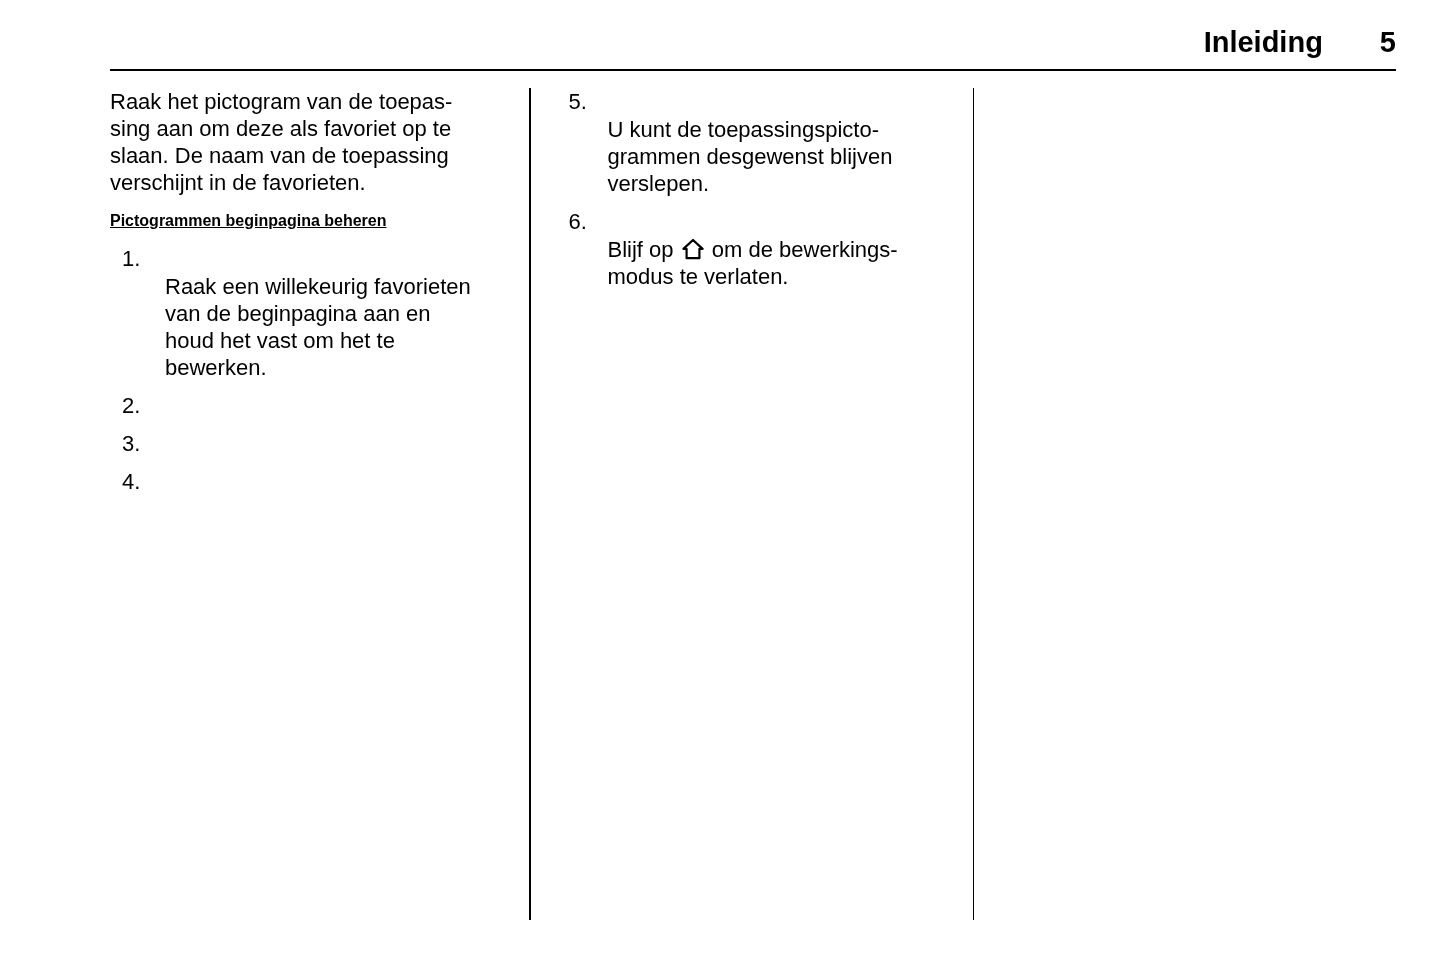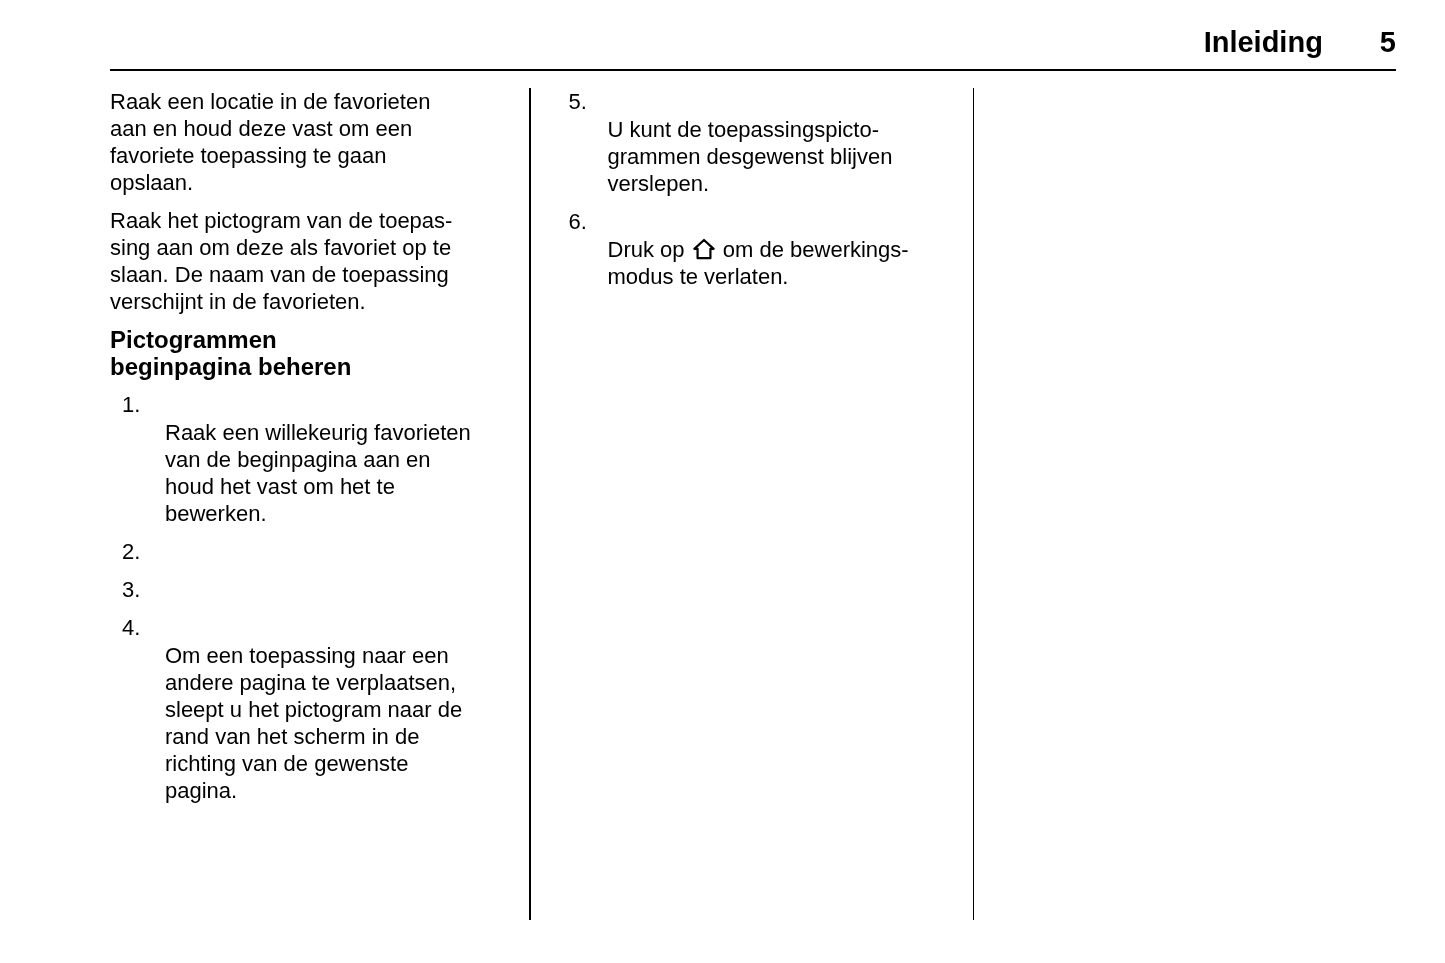--- a/index.html
+++ b/index.html
@@ -58,25 +58,26 @@
   }
 
   
   .para {
     font-size: 22px;
     line-height: 27px;
     max-width: 352px;
     margin-bottom: 11px;
   }
   .section-heading {
-    font-size: 24px;
+    font-size: 16px;
     line-height: 27px;
     font-weight: bold;
     max-width: 310px;
     margin: 0 0 11px 0;
+    text-decoration: underline;
   }
 
   .list-item {
     display: flex;
     font-size: 22px;
     line-height: 27px;
     margin-bottom: 11px;
   }
   .col-1 .list-item { padding-left: 12px; }
   .li-num { width: 43px; flex-shrink: 0; }
@@ -96,54 +97,52 @@
   <header class="page-header">
     <span class="header-title">Inleiding</span>
     <span class="header-page-number">5</span>
   </header>
 
   <div class="header-rule"></div>
 
   <div class="columns">
 
     <section class="column col-1">
-      <p class="para">Raak een locatie in de favorieten aan en houd deze vast om een favoriete toepassing te gaan opslaan.</p>
       <p class="para">Raak het pictogram van de toepas­sing aan om deze als favoriet op te slaan. De naam van de toepassing verschijnt in de favorieten.</p>
       <h2 class="section-heading">Pictogrammen beginpagina beheren</h2>
 
       <div class="list">
         <div class="list-item">
           <span class="li-num">1.</span>
           <span class="li-text">Raak een willekeurig favorieten van de beginpagina aan en houd het vast om het te bewerken.</span>
         </div>
         <div class="list-item">
           <span class="li-num">2.</span>
         </div>
         <div class="list-item">
           <span class="li-num">3.</span>
         </div>
         <div class="list-item">
           <span class="li-num">4.</span>
-          <span class="li-text">Om een toepassing naar een andere pagina te verplaatsen, sleept u het pictogram naar de rand van het scherm in de richting van de gewenste pagina.</span>
         </div>
       </div>
     </section>
 
     <div class="col-divider"></div>
 
     <section class="column col-2">
       <div class="list">
         <div class="list-item">
           <span class="li-num">5.</span>
           <span class="li-text">U kunt de toepassingspicto­grammen desgewenst blijven verslepen.</span>
         </div>
         <div class="list-item">
           <span class="li-num">6.</span>
           <span class="li-text">
-            <span>Druk op</span>
+            <span>Blijf op</span>
             <svg class="home-icon" width="22" height="22" viewBox="0 0 24 24" aria-hidden="true">
               <path d="M12 2.2 L22.5 11.8 L19 11.8 L19 22 L5 22 L5 11.8 L1.5 11.8 Z" fill="none" stroke="#000000" stroke-width="2.4" stroke-linejoin="round"></path>
             </svg>
             <span>om de bewerkings­modus te verlaten.</span>
           </span>
         </div>
       </div>
     </section>
 
     <div class="col-divider"></div>

